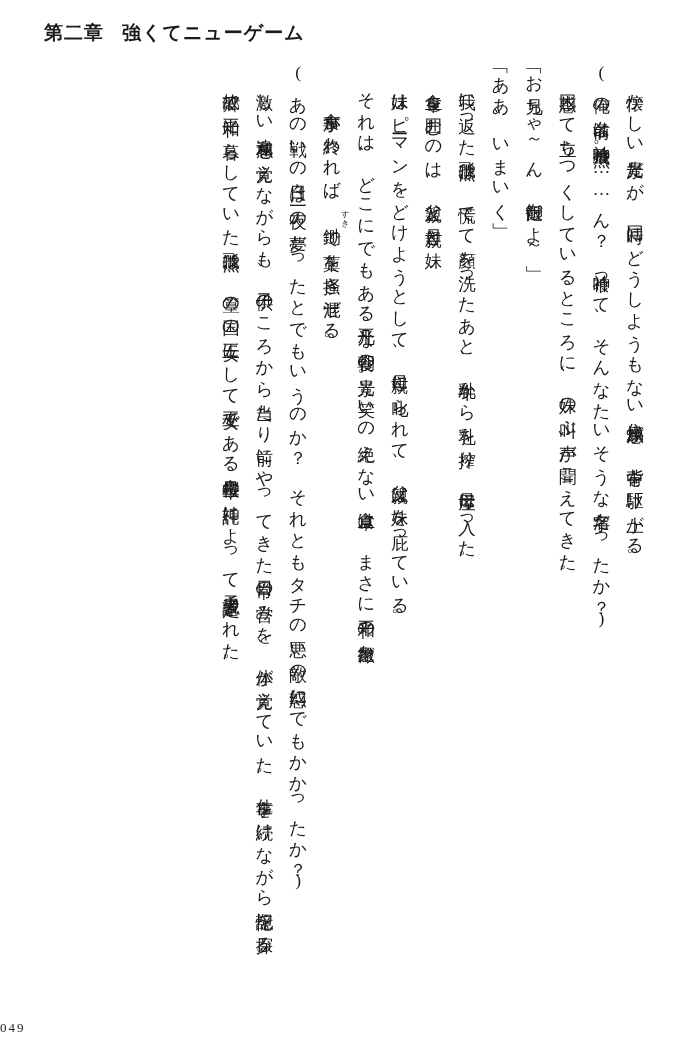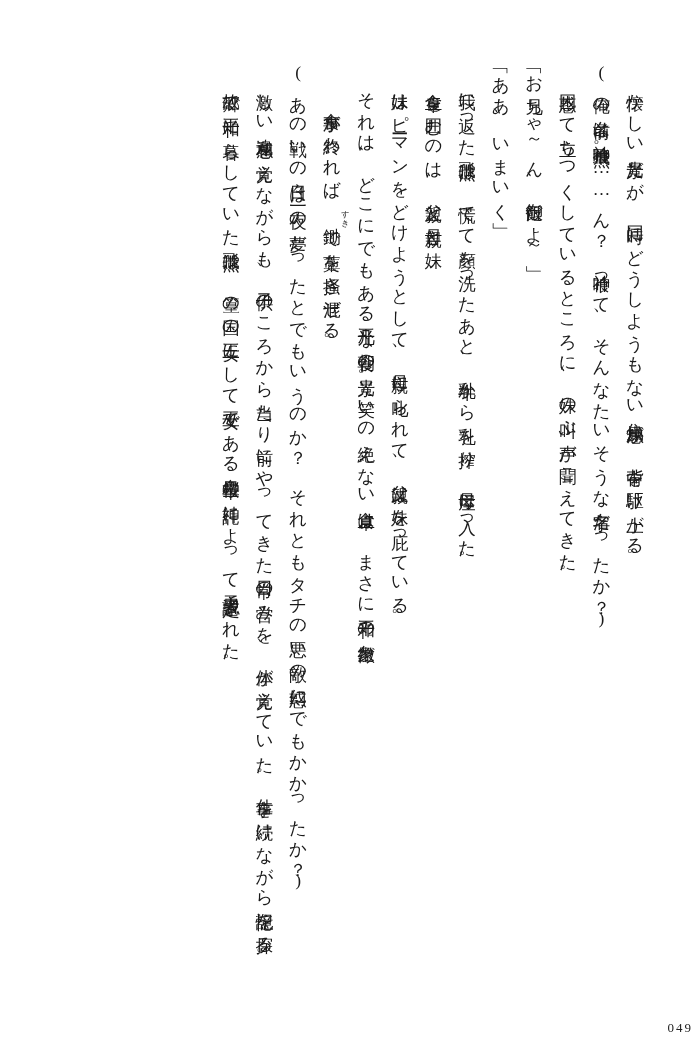--- a/index.html
+++ b/index.html
@@ -70,32 +70,35 @@
   }
   rt {
     font-size: 0.45em;
     letter-spacing: 0;
   }
   .page-number {
     position: absolute;
     bottom: 14px;
     left: 0;
     width: 693px;
-    text-align: right;
+    text-align: left;
     font-size: 13px;
     letter-spacing: 2px;
     color: #222;
     font-family: "Liberation Serif", "DejaVu Serif", serif;
   }
 </style>
 </head>
 <body>
 
 <div class="page">
 
+  <div class="chapter-header">
+    <span class="num">第二章</span><span>強くてニューゲーム</span>
+  </div>
 
   <div class="body-area">
     <div class="vtext">
       <p>懐かしい光景だが、同時にどうしようもない焦燥感が、背中を駆け上がる。</p>
       <p class="noindent">(俺の名前は神喰飛燕。……ん？　神喰って、そんなたいそうな名字だったか？)</p>
       <p>困惑して立ちつくしているところに、妹の叫ぶ声が聞こえてきた。</p>
       <p class="noindent">「お兄ちゃ～ん、御飯だよ～」</p>
       <p class="noindent">「ああ、いまいく」</p>
       <p>我に返った飛燕は、慌てて顔を洗ったあと、乳牛から乳を搾り、母屋に入った。</p>
       <p>食卓を囲むのは、父親と母親と妹。</p>

